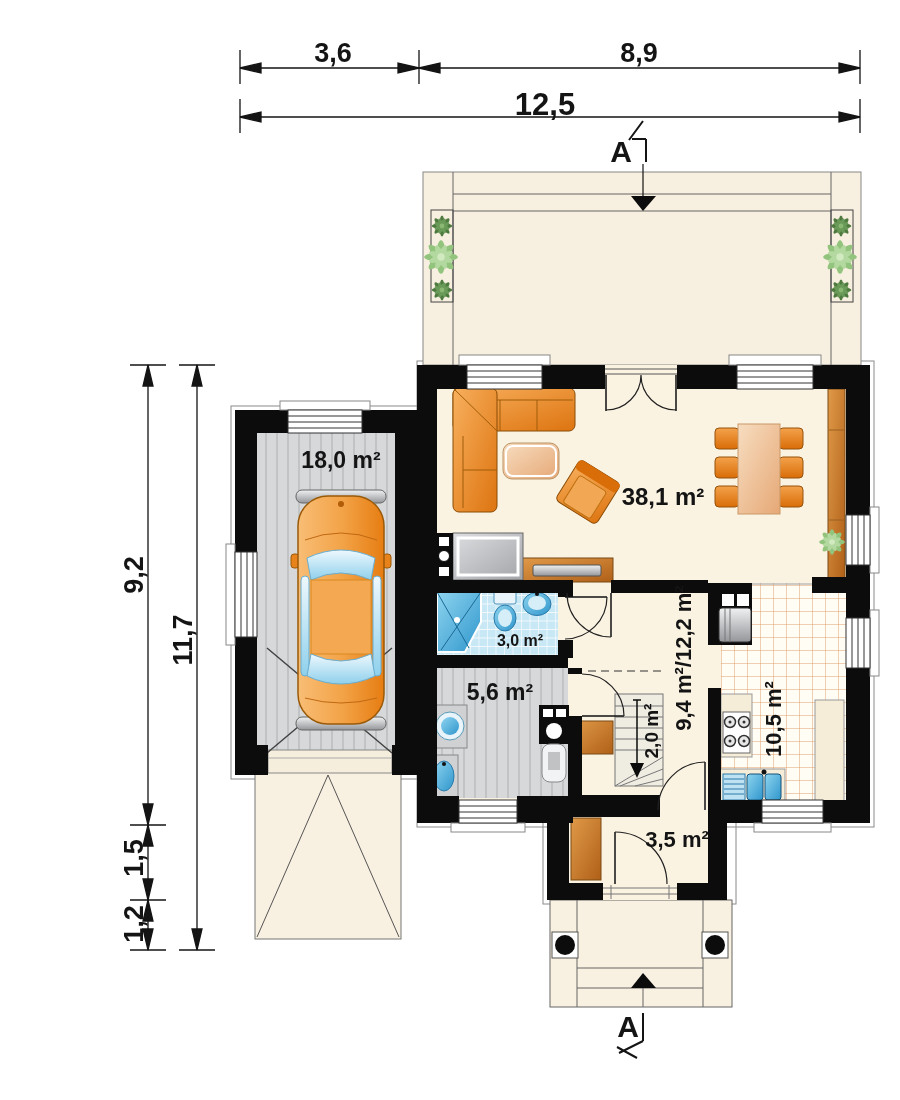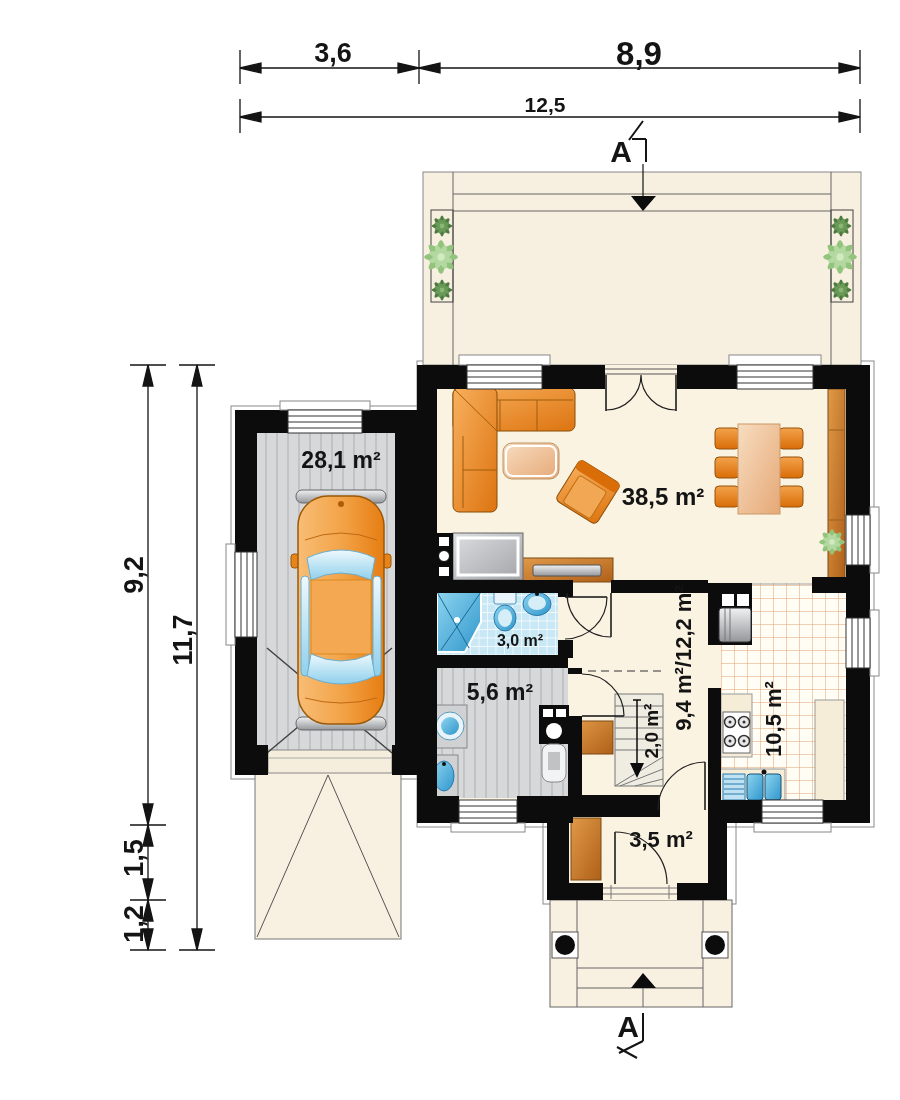--- a/index.html
+++ b/index.html
@@ -396,29 +396,29 @@
 <g>
   <path d="M584,140 L598,121 M587,139 H601 M601,139 V162" stroke="#141414" stroke-width="2" fill="none"></path>
   <path d="M598,164 V196" stroke="#141414" stroke-width="1.2" fill="none"></path>
   <polygon points="586,196 611,196 598,211" fill="#0c0c0c"></polygon>
   <polygon points="586,988 611,988 598,973" fill="#0c0c0c"></polygon>
   <path d="M598,1013 V1041 M598,1041 L574,1053 M592,1058 L572,1047" stroke="#141414" stroke-width="2" fill="none"></path>
 </g>
 </svg>
 
 <div class="lb" style="left:288px;top:53px;font-size:27px;">3,6</div>
-<div class="lb" style="left:594px;top:53px;font-size:33px;">8,9</div>
-<div class="lb" style="left:500px;top:104px;font-size:21px;">12,5</div>
+<div class="lb" style="left:594px;top:53px;font-size:27px;">8,9</div>
+<div class="lb" style="left:500px;top:104px;font-size:31px;">12,5</div>
 <div class="lb rot" style="left:89px;top:575px;font-size:27px;">9,2</div>
 <div class="lb rot" style="left:138px;top:640px;font-size:27px;">11,7</div>
 <div class="lb rot" style="left:89px;top:858px;font-size:27px;">1,5</div>
 <div class="lb rot" style="left:89px;top:924px;font-size:27px;">1,2</div>
 <div class="lb" style="left:576px;top:152px;font-size:30px;">A</div>
 <div class="lb" style="left:583px;top:1027px;font-size:30px;">A</div>
-<div class="lb" style="left:296px;top:460px;font-size:23px;">28,1 m²</div>
-<div class="lb" style="left:618px;top:497px;font-size:24px;">38,5 m²</div>
+<div class="lb" style="left:296px;top:460px;font-size:23px;">18,0 m²</div>
+<div class="lb" style="left:618px;top:497px;font-size:24px;">38,1 m²</div>
 <div class="lb" style="left:475px;top:641px;font-size:16px;">3,0 m²</div>
 <div class="lb" style="left:455px;top:692px;font-size:23px;">5,6 m²</div>
 <div class="lb rot" style="left:639px;top:658px;font-size:22px;">9,4 m²/12,2 m²</div>
 <div class="lb rot" style="left:606px;top:731px;font-size:19px;">2,0 m²</div>
 <div class="lb rot" style="left:729px;top:719px;font-size:22px;">10,5 m²</div>
-<div class="lb" style="left:616px;top:840px;font-size:22px;">3,5 m²</div>
+<div class="lb" style="left:632px;top:840px;font-size:22px;">3,5 m²</div>
 </div>
 
 </body></html>

